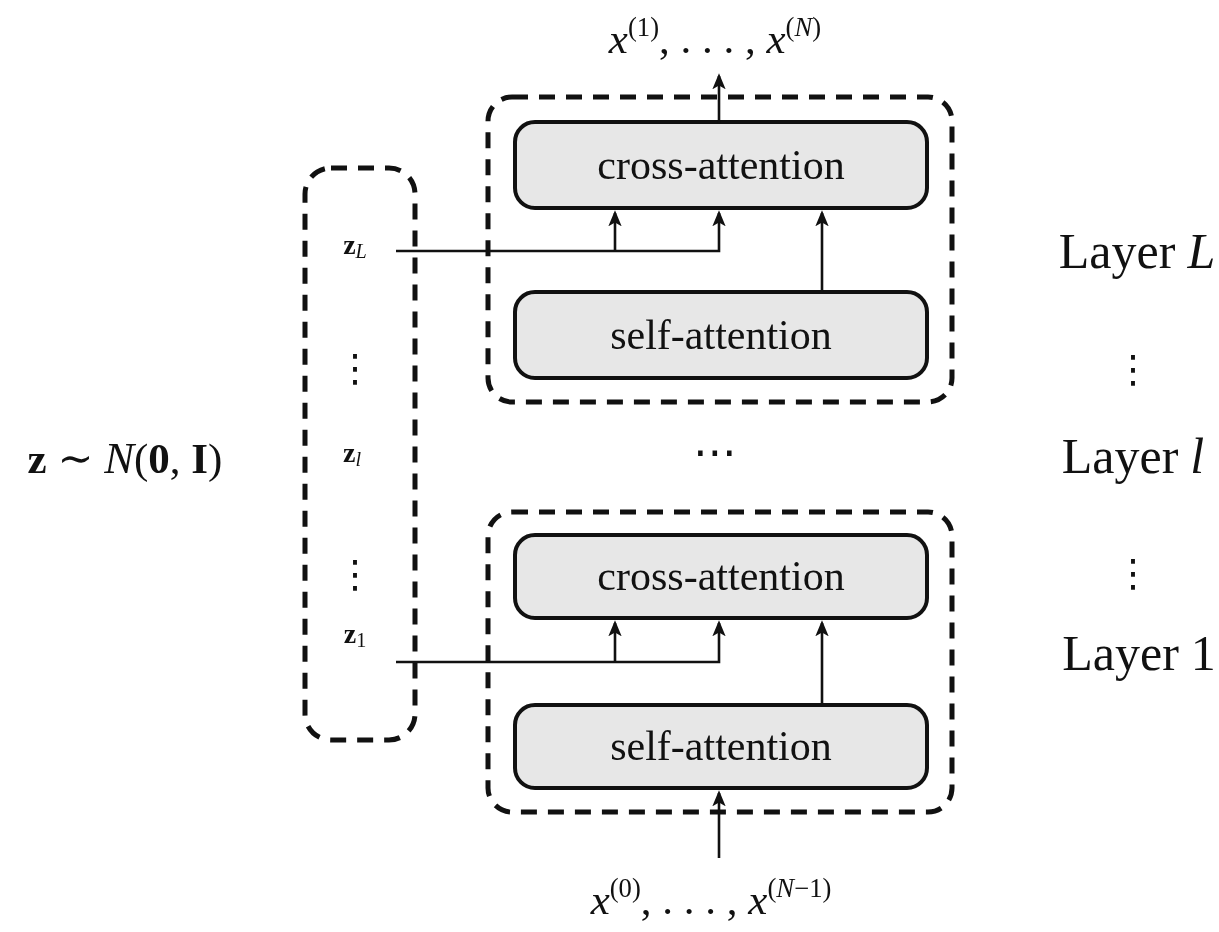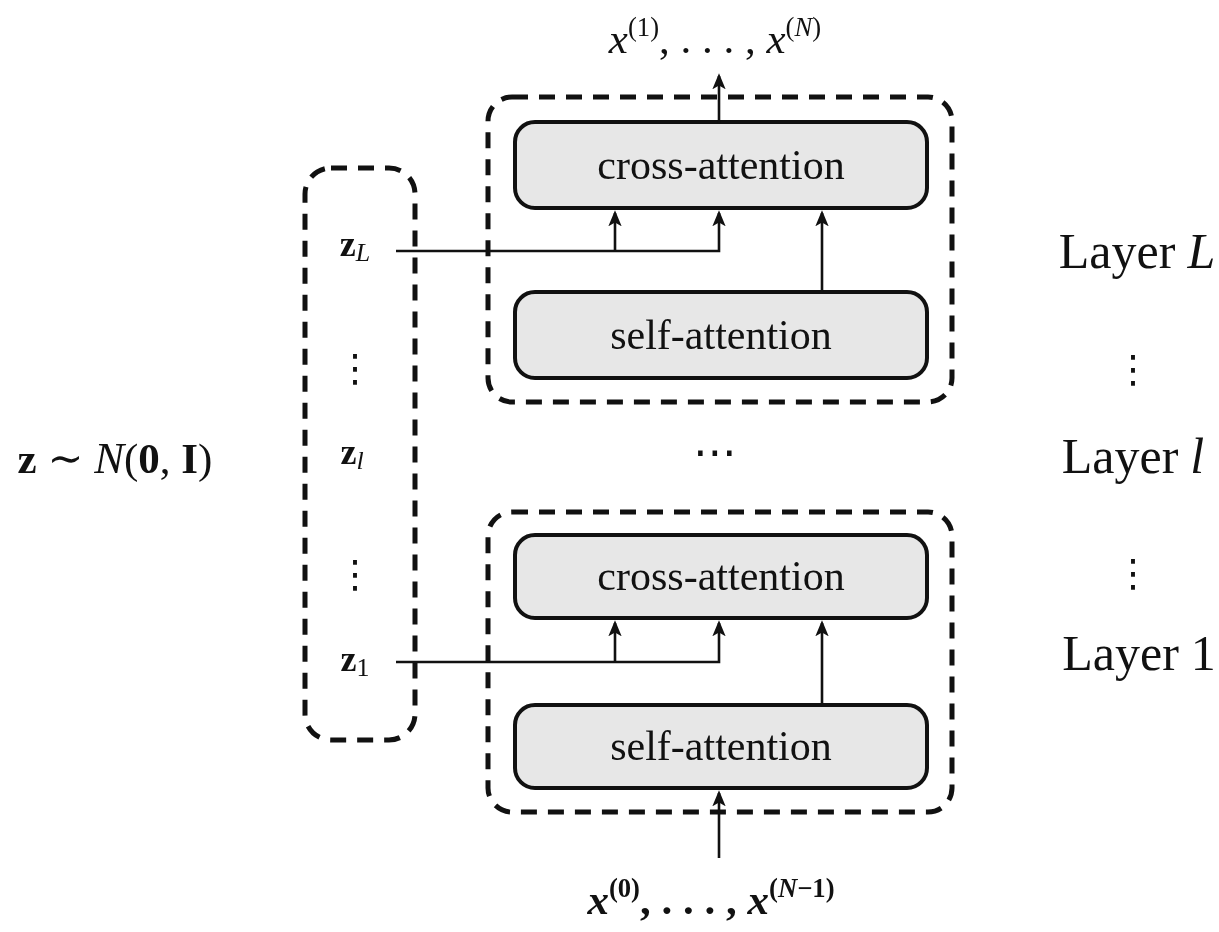--- a/index.html
+++ b/index.html
@@ -7,21 +7,21 @@
     position:relative;width:1219px;height:932px;background:#ffffff;
     font-family:"Liberation Serif","DejaVu Serif",serif;color:#111111;overflow:hidden;border-radius:16px;
   }
   svg.layer{position:absolute;left:0;top:0;width:1219px;height:932px;}
   .lbl{position:absolute;transform:translate(-50%,-50%);white-space:nowrap;line-height:1;}
   .it{font-style:italic;}
   .b{font-weight:bold;}
   .block-label{font-size:42px;font-family:Liberation Serif, serif;}
   .io-label{font-size:43px;}
   .prior-label{font-size:43px;}
-  .z-label{font-size:36px;}
+  .z-label{font-size:28px;}
   .layer-label{font-size:50px;}
   .sup{font-size:0.62em;vertical-align:0.62em;}
   .sub{font-size:0.72em;vertical-align:-0.22em;}
   .vdots{font-family:"DejaVu Sans","Liberation Sans",sans-serif;font-size:38px;}
   .cdots{font-family:"DejaVu Sans","Liberation Sans",sans-serif;font-size:44px;letter-spacing:4px;}
   .scriptN{font-style:italic;font-size:1.04em;}
 </style>
 </head>
 <body>
 
@@ -52,37 +52,37 @@
     <path d="M396,662 L719,662 L719,623" fill="none" stroke="#111111" stroke-width="2.6" marker-end="url(#arrow)"></path>
     <path d="M615,662 L615,623" fill="none" stroke="#111111" stroke-width="2.6" marker-end="url(#arrow)"></path>
     <path d="M822,704 L822,623" fill="none" stroke="#111111" stroke-width="2.6" marker-end="url(#arrow)"></path>
     <path d="M719,858 L719,793" fill="none" stroke="#111111" stroke-width="2.6" marker-end="url(#arrow)"></path>
   </svg>
 
   <div class="lbl io-label" style="left:715px;top:37px;">
     <span class="it">x</span><span class="sup">(1)</span><span>, . . . , </span><span class="it">x</span><span class="sup"><span>(</span><span class="it">N</span><span>)</span></span>
   </div>
 
-  <div class="lbl io-label" style="left:711px;top:898px;font-weight:bold;">
+  <div class="lbl io-label" style="left:711px;top:898px;">
     <span class="it">x</span><span class="sup">(0)</span><span>, . . . , </span><span class="it">x</span><span class="sup"><span>(</span><span class="it">N</span><span>−1</span><span>)</span></span>
   </div>
 
-  <div class="lbl prior-label" style="left:115px;top:458px;text-align:center;">
+  <div class="lbl prior-label" style="left:125px;top:458px;text-align:center;">
     <span class="b">z</span><span> ∼ </span><span class="scriptN">N</span><span>(</span><span class="b">0</span><span>, </span><span class="b">I</span><span>)</span>
   </div>
 
   <div class="lbl z-label" style="left:355px;top:246px;">
     <span class="b">z</span><span class="sub it">L</span>
   </div>
   <div class="lbl vdots" style="left:355px;top:368px;">⋮</div>
   <div class="lbl z-label" style="left:352px;top:454px;">
     <span class="b">z</span><span class="sub it">l</span>
   </div>
   <div class="lbl vdots" style="left:355px;top:574px;">⋮</div>
-  <div class="lbl z-label" style="left:355px;top:661px;">
+  <div class="lbl z-label" style="left:355px;top:635px;">
     <span class="b">z</span><span class="sub">1</span>
   </div>
 
   <div class="lbl block-label" style="left:721px;top:165px;">cross-attention</div>
   <div class="lbl block-label" style="left:721px;top:335px;">self-attention</div>
   <div class="lbl block-label" style="left:721px;top:576px;">cross-attention</div>
   <div class="lbl block-label" style="left:721px;top:746px;">self-attention</div>
 
   <div class="lbl cdots" style="left:717px;top:452px;">⋯</div>
 

